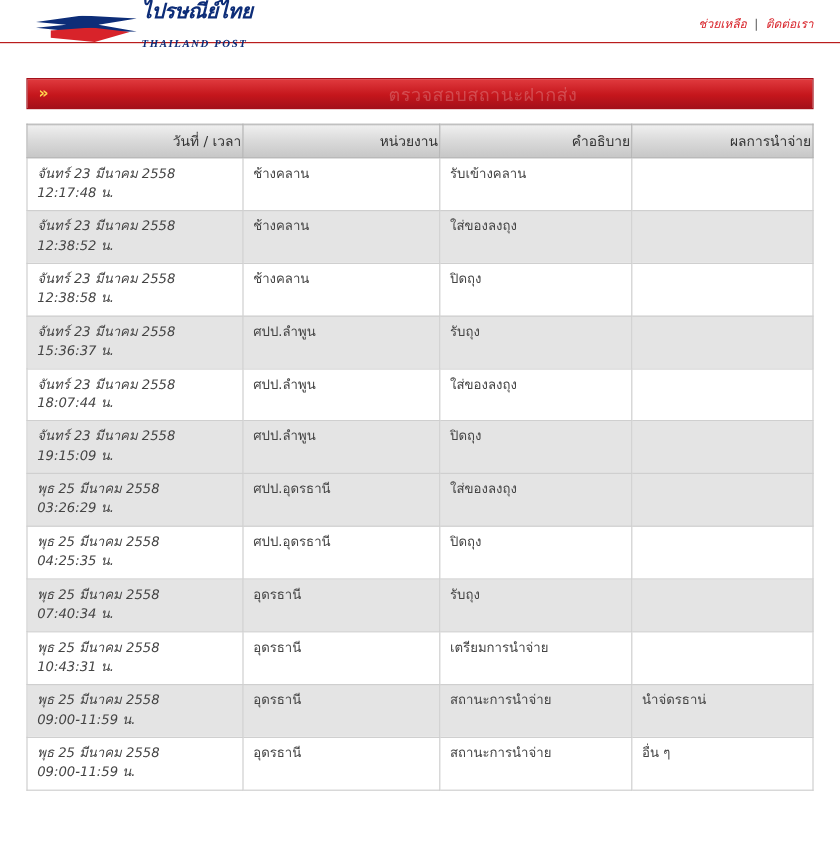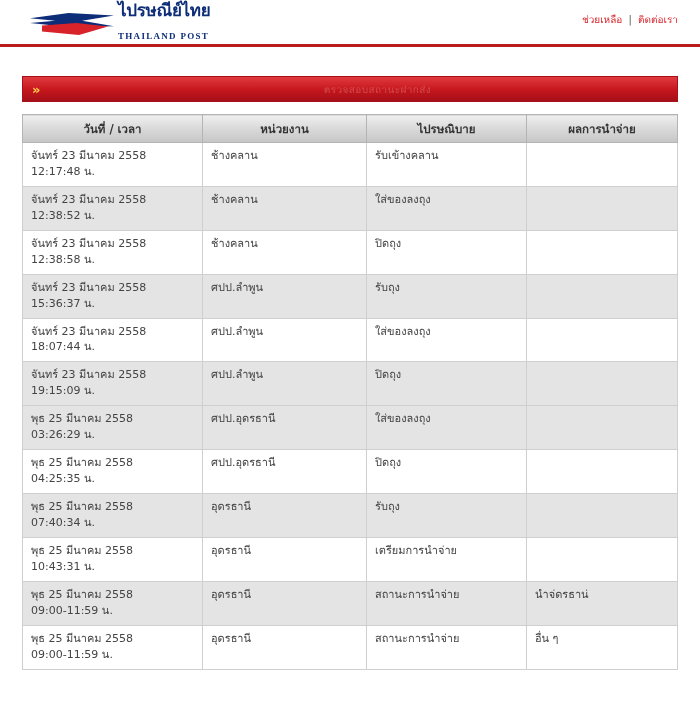--- a/index.html
+++ b/index.html
@@ -12,22 +12,23 @@
   body {
     width: 700px;
     height: 707px;
     position: relative;
     overflow: hidden;
   }
 
   
   .topbar {
     position: relative;
-    height: 47px;
-    border-bottom: 3px solid #b91c1c;
+    height: 36px;
+    border-bottom: 1px solid #b91c1c;
+    font-style: italic;
   }
   .logo-wrap {
     position: absolute;
     left: 30px;
     top: 2px;
     display: flex;
     align-items: flex-end;
     gap: 4px;
   }
   .logo-mark {
@@ -95,21 +96,21 @@
     overflow: hidden;
     display: flex;
     align-items: center;
     border: 1px solid #a5101a;
   }
   .banner .ghost {
     position: absolute;
     right: 0; top: 0;
     width: 54%;
     height: 100%;
-    font-size: 10px;
+    font-size: 15px;
     color: rgba(255,255,255,0.22);
     white-space: nowrap;
     overflow: hidden;
     line-height: 26px;
     letter-spacing: 0.4px;
   }
   .banner .arrows {
     position: relative;
     margin-left: 9px;
     color: #ffd34d;
@@ -134,41 +135,41 @@
   table.track {
     width: 100%;
     border-collapse: collapse;
     table-layout: fixed;
   }
   table.track th {
     background: linear-gradient(to bottom, #efefef 0%, #d9d9d9 50%, #c6c6c6 100%);
     border: 1px solid #b4b4b4;
     color: #333333;
     font-size: 11.5px;
-    font-weight: bold;
+    font-weight: normal;
     height: 28px;
-    text-align: center;
+    text-align: right;
     vertical-align: middle;
   }
   table.track td {
     border: 1px solid #cfcfcf;
     font-size: 11px;
     color: #444444;
     padding: 5px 8px 6px 8px;
     vertical-align: top;
     line-height: 1.45;
     height: 37px;
   }
   table.track tr.odd td { background: #ffffff; }
   table.track tr.even td { background: #e4e4e4; }
   .c-date { width: 180px; }
   .c-office { width: 164px; margin-top: 13px; }
   .c-desc { width: 160px; }
   .c-result { width: auto; }
-  .dateline { display: block; white-space: nowrap; }
+  .dateline { display: block; white-space: nowrap; font-style: italic; }
 </style>
 </head>
 <body>
 
 <div class="topbar">
   <div class="logo-wrap">
     <div class="logo-mark">
       <div class="swoosh-blue"></div>
       <div class="swoosh-red"></div>
     </div>
@@ -188,21 +189,21 @@
   <div class="ghost">ตรวจสอบสถานะฝากส่ง</div>
   <span class="arrows">»</span>
 </div>
 
 <div class="tablewrap">
   <table class="track">
     <thead>
       <tr>
         <th class="c-date">วันที่ / เวลา</th>
         <th class="c-office">หน่วยงาน</th>
-        <th class="c-desc">ไปรษณิบาย</th>
+        <th class="c-desc">คำอธิบาย</th>
         <th class="c-result">ผลการนำจ่าย</th>
       </tr>
     </thead>
     <tbody>
       <tr class="odd">
         <td>
           <span class="dateline">จันทร์ 23 มีนาคม 2558</span>
           <span class="dateline">12:17:48 น.</span>
         </td>
         <td>ช้างคลาน</td>

